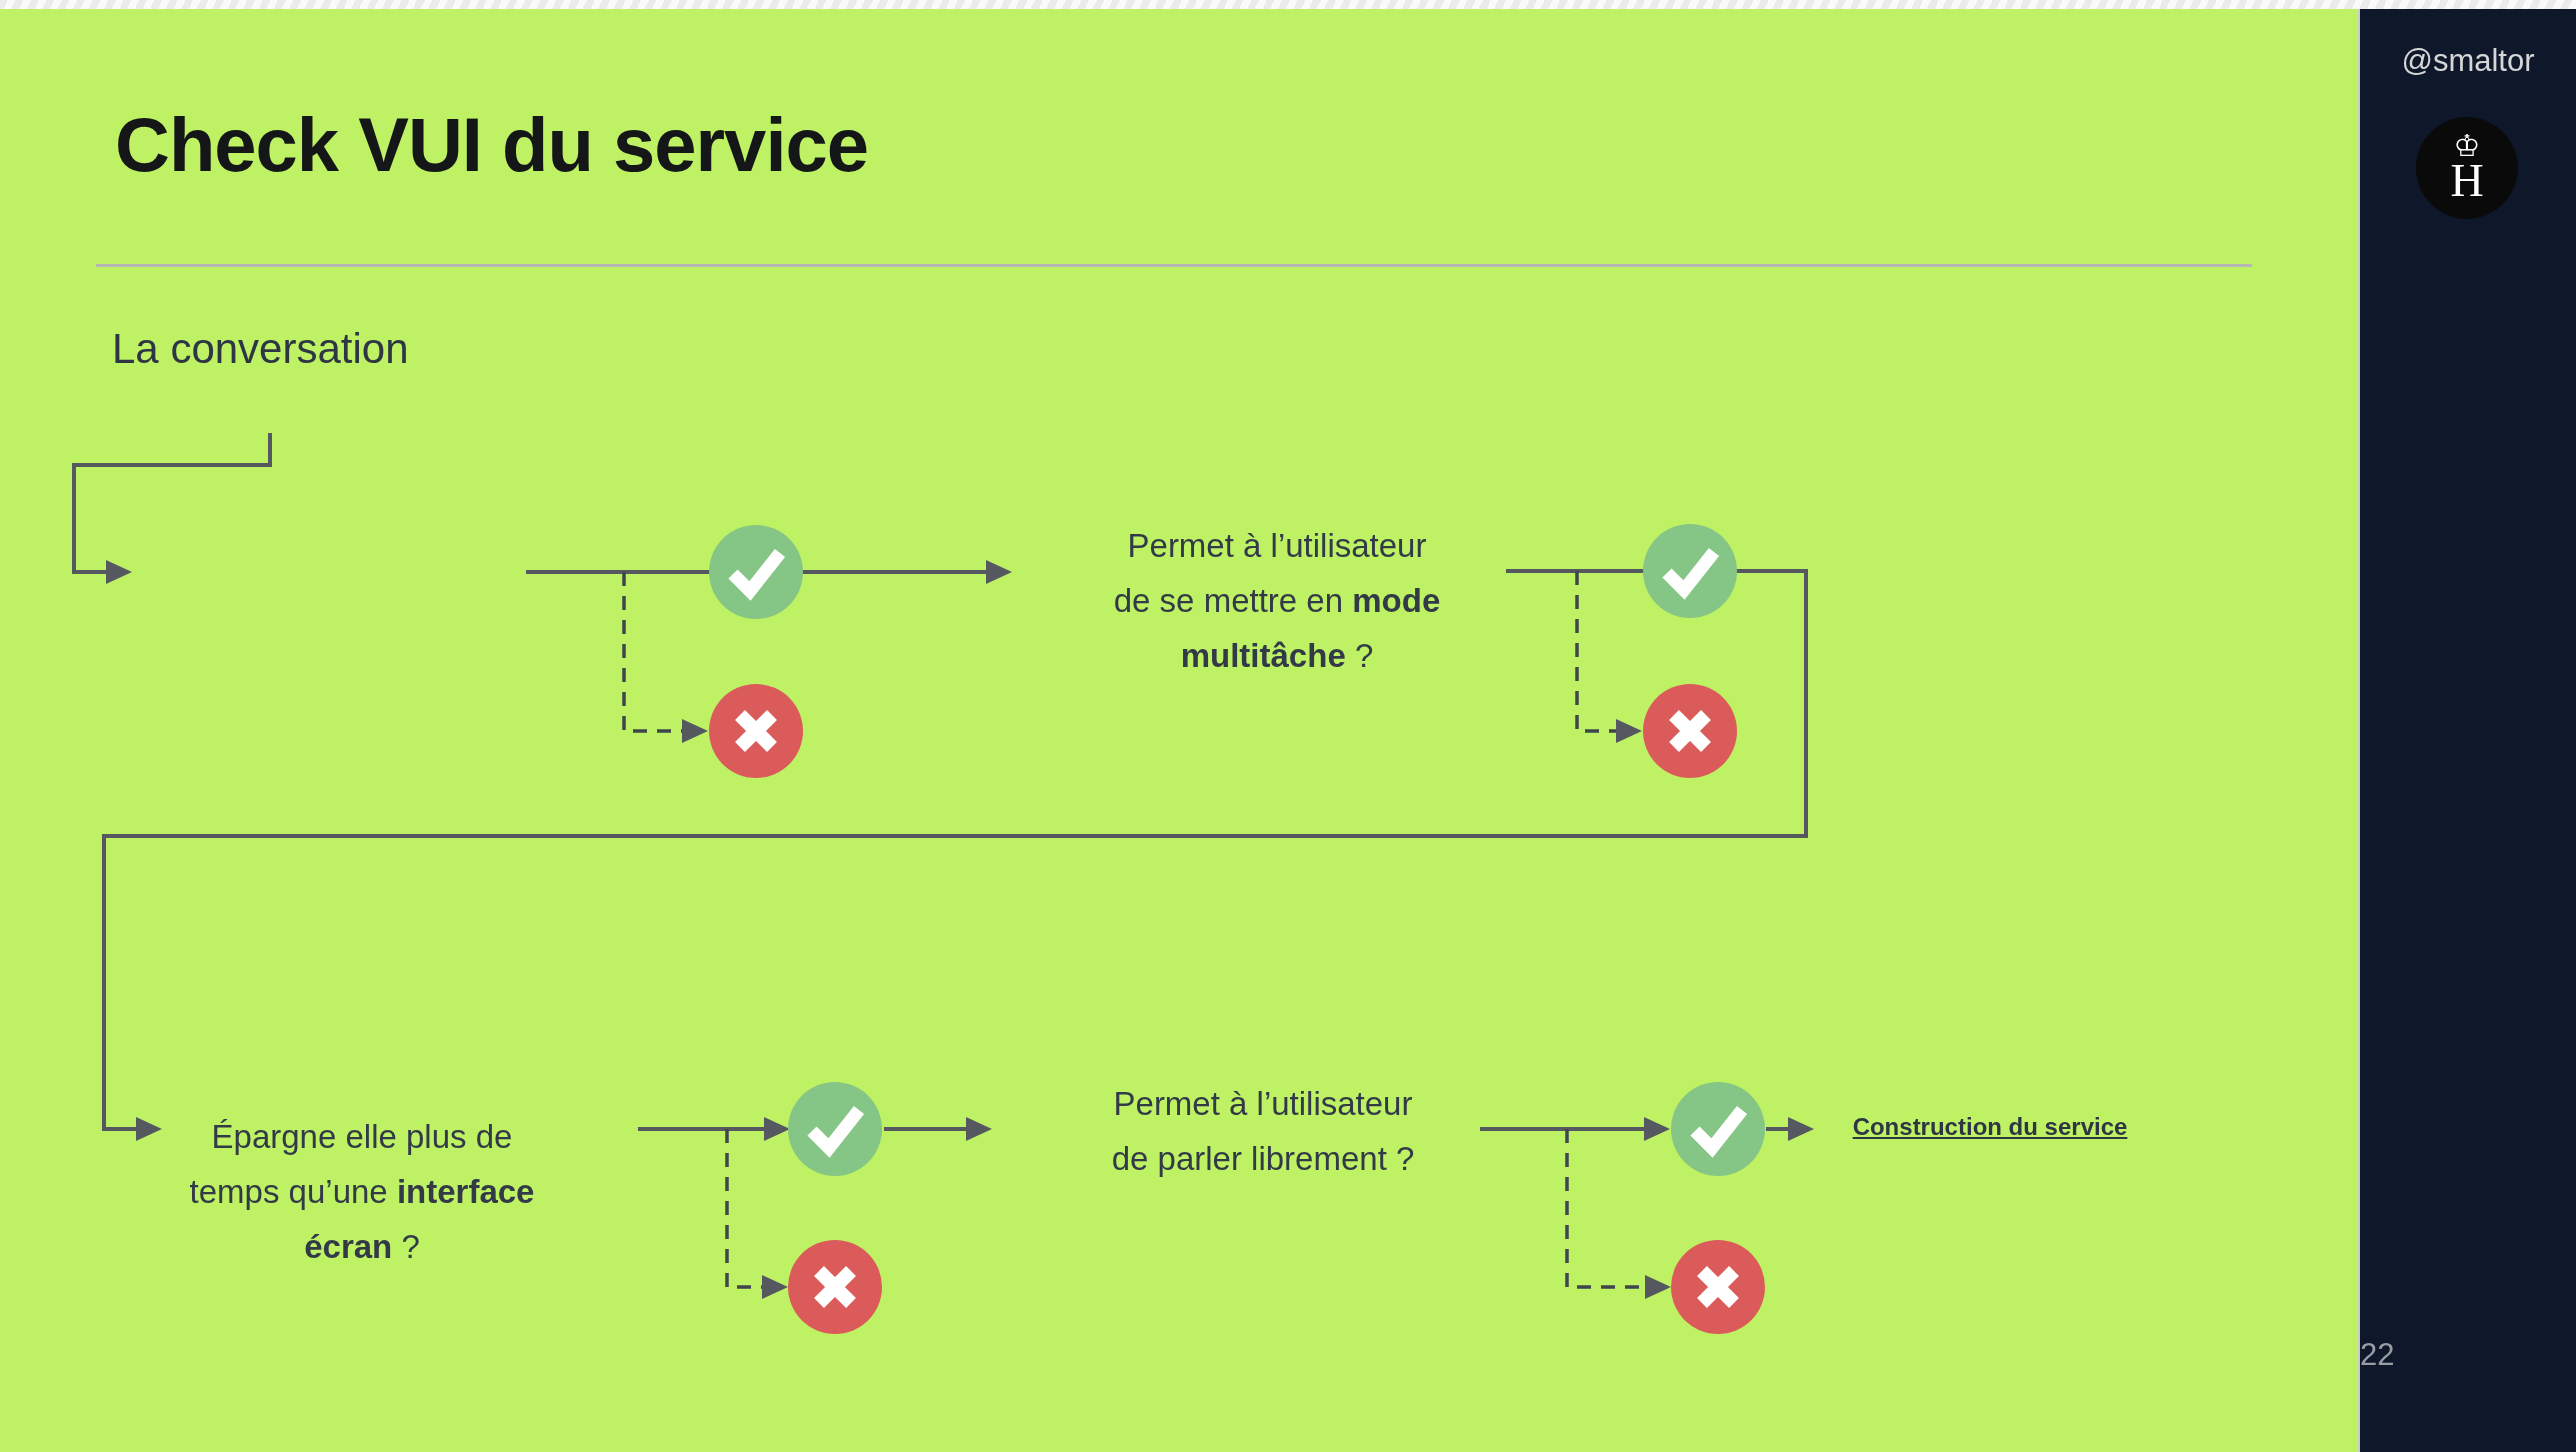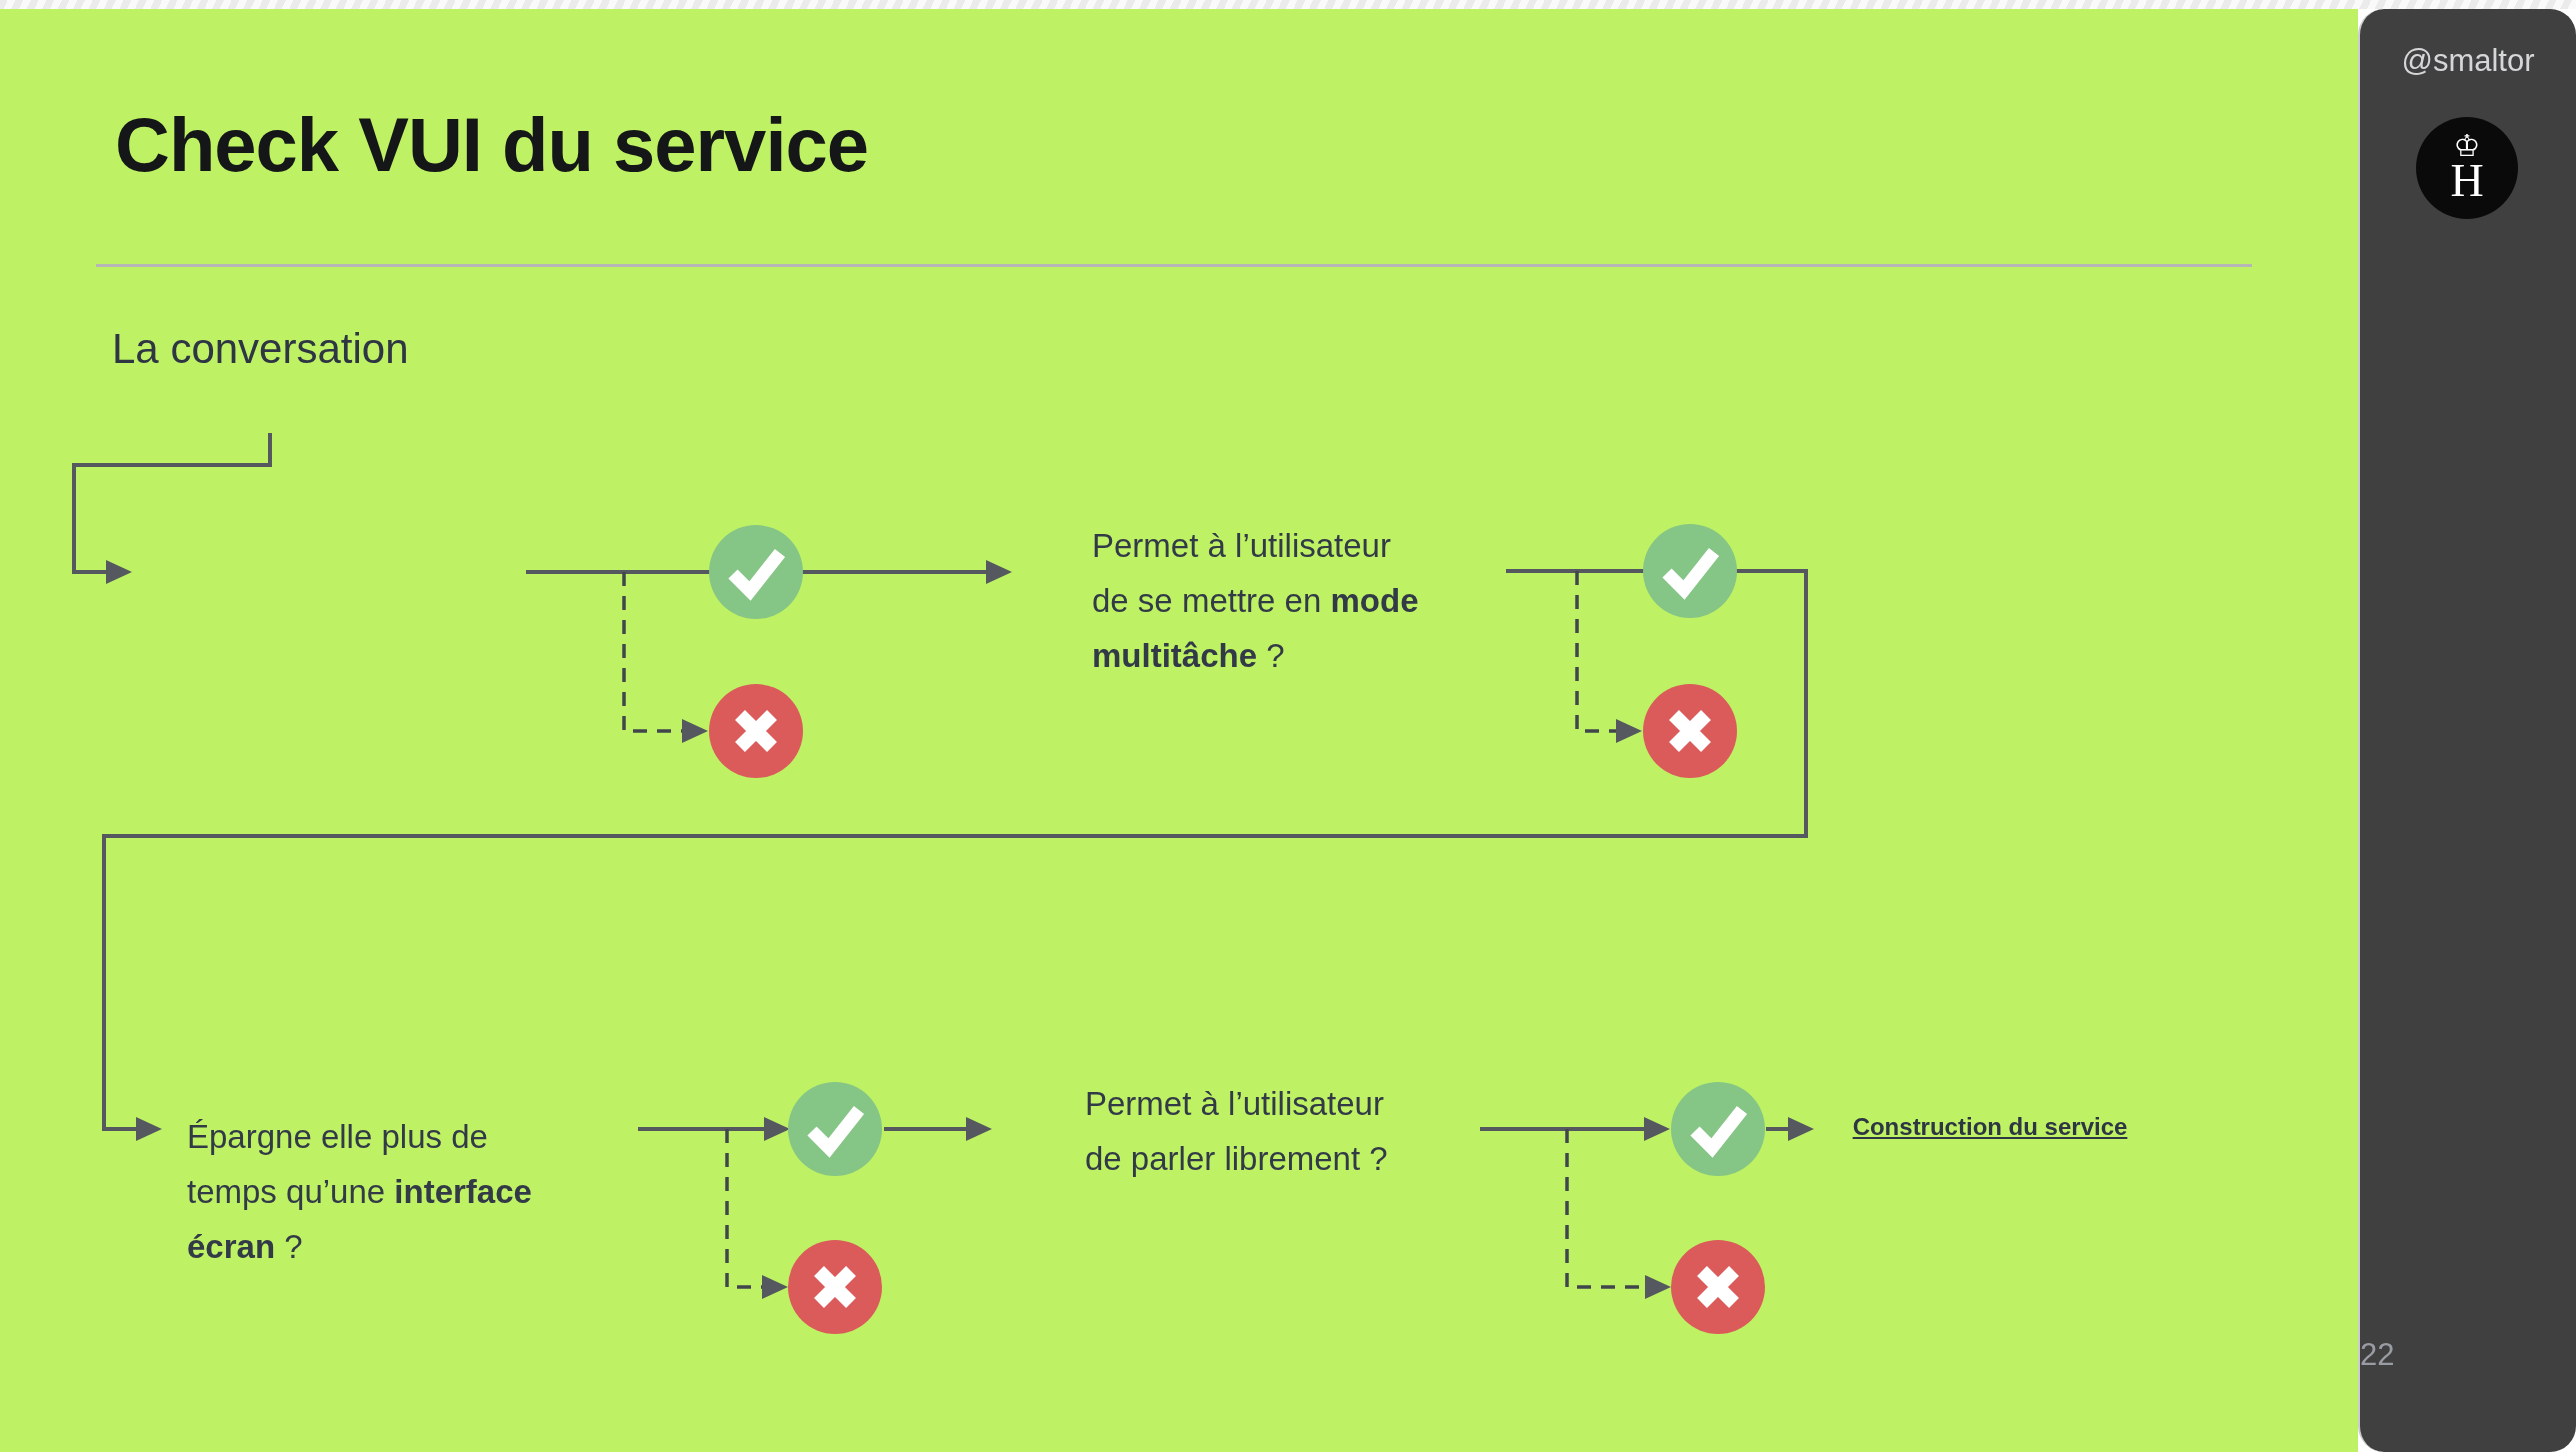--- a/index.html
+++ b/index.html
@@ -16,21 +16,21 @@
   
   .slide{position:absolute;left:0;top:9px;width:2358px;height:1443px;background:#bef264;}
   .slide-title{
     position:absolute;left:115px;top:92px;font-size:76px;font-weight:700;
     letter-spacing:-1px;color:#151618;white-space:nowrap;
   }
   .title-rule{position:absolute;left:96px;top:255px;width:2156px;height:3px;background:#b6b6b6;}
   .subtitle{position:absolute;left:112px;top:316px;font-size:42px;color:#2e3543;white-space:nowrap;}
 
   
-  .question{position:absolute;color:#333a47;font-size:33px;line-height:55px;}
+  .question{position:absolute;color:#333a47;font-size:33px;line-height:55px;text-align:center;}
   .question b{font-weight:700;}
   .q1{left:175px;top:538px;width:330px;height:55px;text-align:left;}
   .q2{left:1092px;top:509px;width:370px;}
   .q3{left:187px;top:1100px;width:350px;}
   .q4{left:1085px;top:1067px;width:356px;}
   .result{
     position:absolute;left:1850px;top:1104px;width:280px;text-align:center;
     font-size:24px;font-weight:700;color:#2e3543;white-space:nowrap;text-decoration:underline;
   }
 
@@ -41,21 +41,21 @@
   .ah{fill:#55585e;stroke:none;}
 
   
   .node{position:absolute;width:94px;height:94px;border-radius:50%;z-index:2;
         display:flex;align-items:center;justify-content:center;}
   .node svg{display:block;}
 
   
   .sidebar{
     position:absolute;left:2358px;top:9px;width:218px;height:1443px;
-    background:#404040;border-left:2px solid #cccccc;box-sizing:border-box;z-index:4;border-radius:26px;
+    background:#0f172a;border-left:2px solid #cccccc;box-sizing:border-box;z-index:4;
   }
   .handle{
     position:absolute;left:0;top:34px;width:100%;text-align:center;
     font-size:31px;color:#d5d6d8;
   }
   .logo{
     position:absolute;left:56px;top:108px;width:102px;height:102px;border-radius:50%;
     background:#0a0a0b;display:flex;flex-direction:column;align-items:center;justify-content:center;
   }
   .logo .crown{color:#ffffff;font-size:30px;line-height:26px;}

